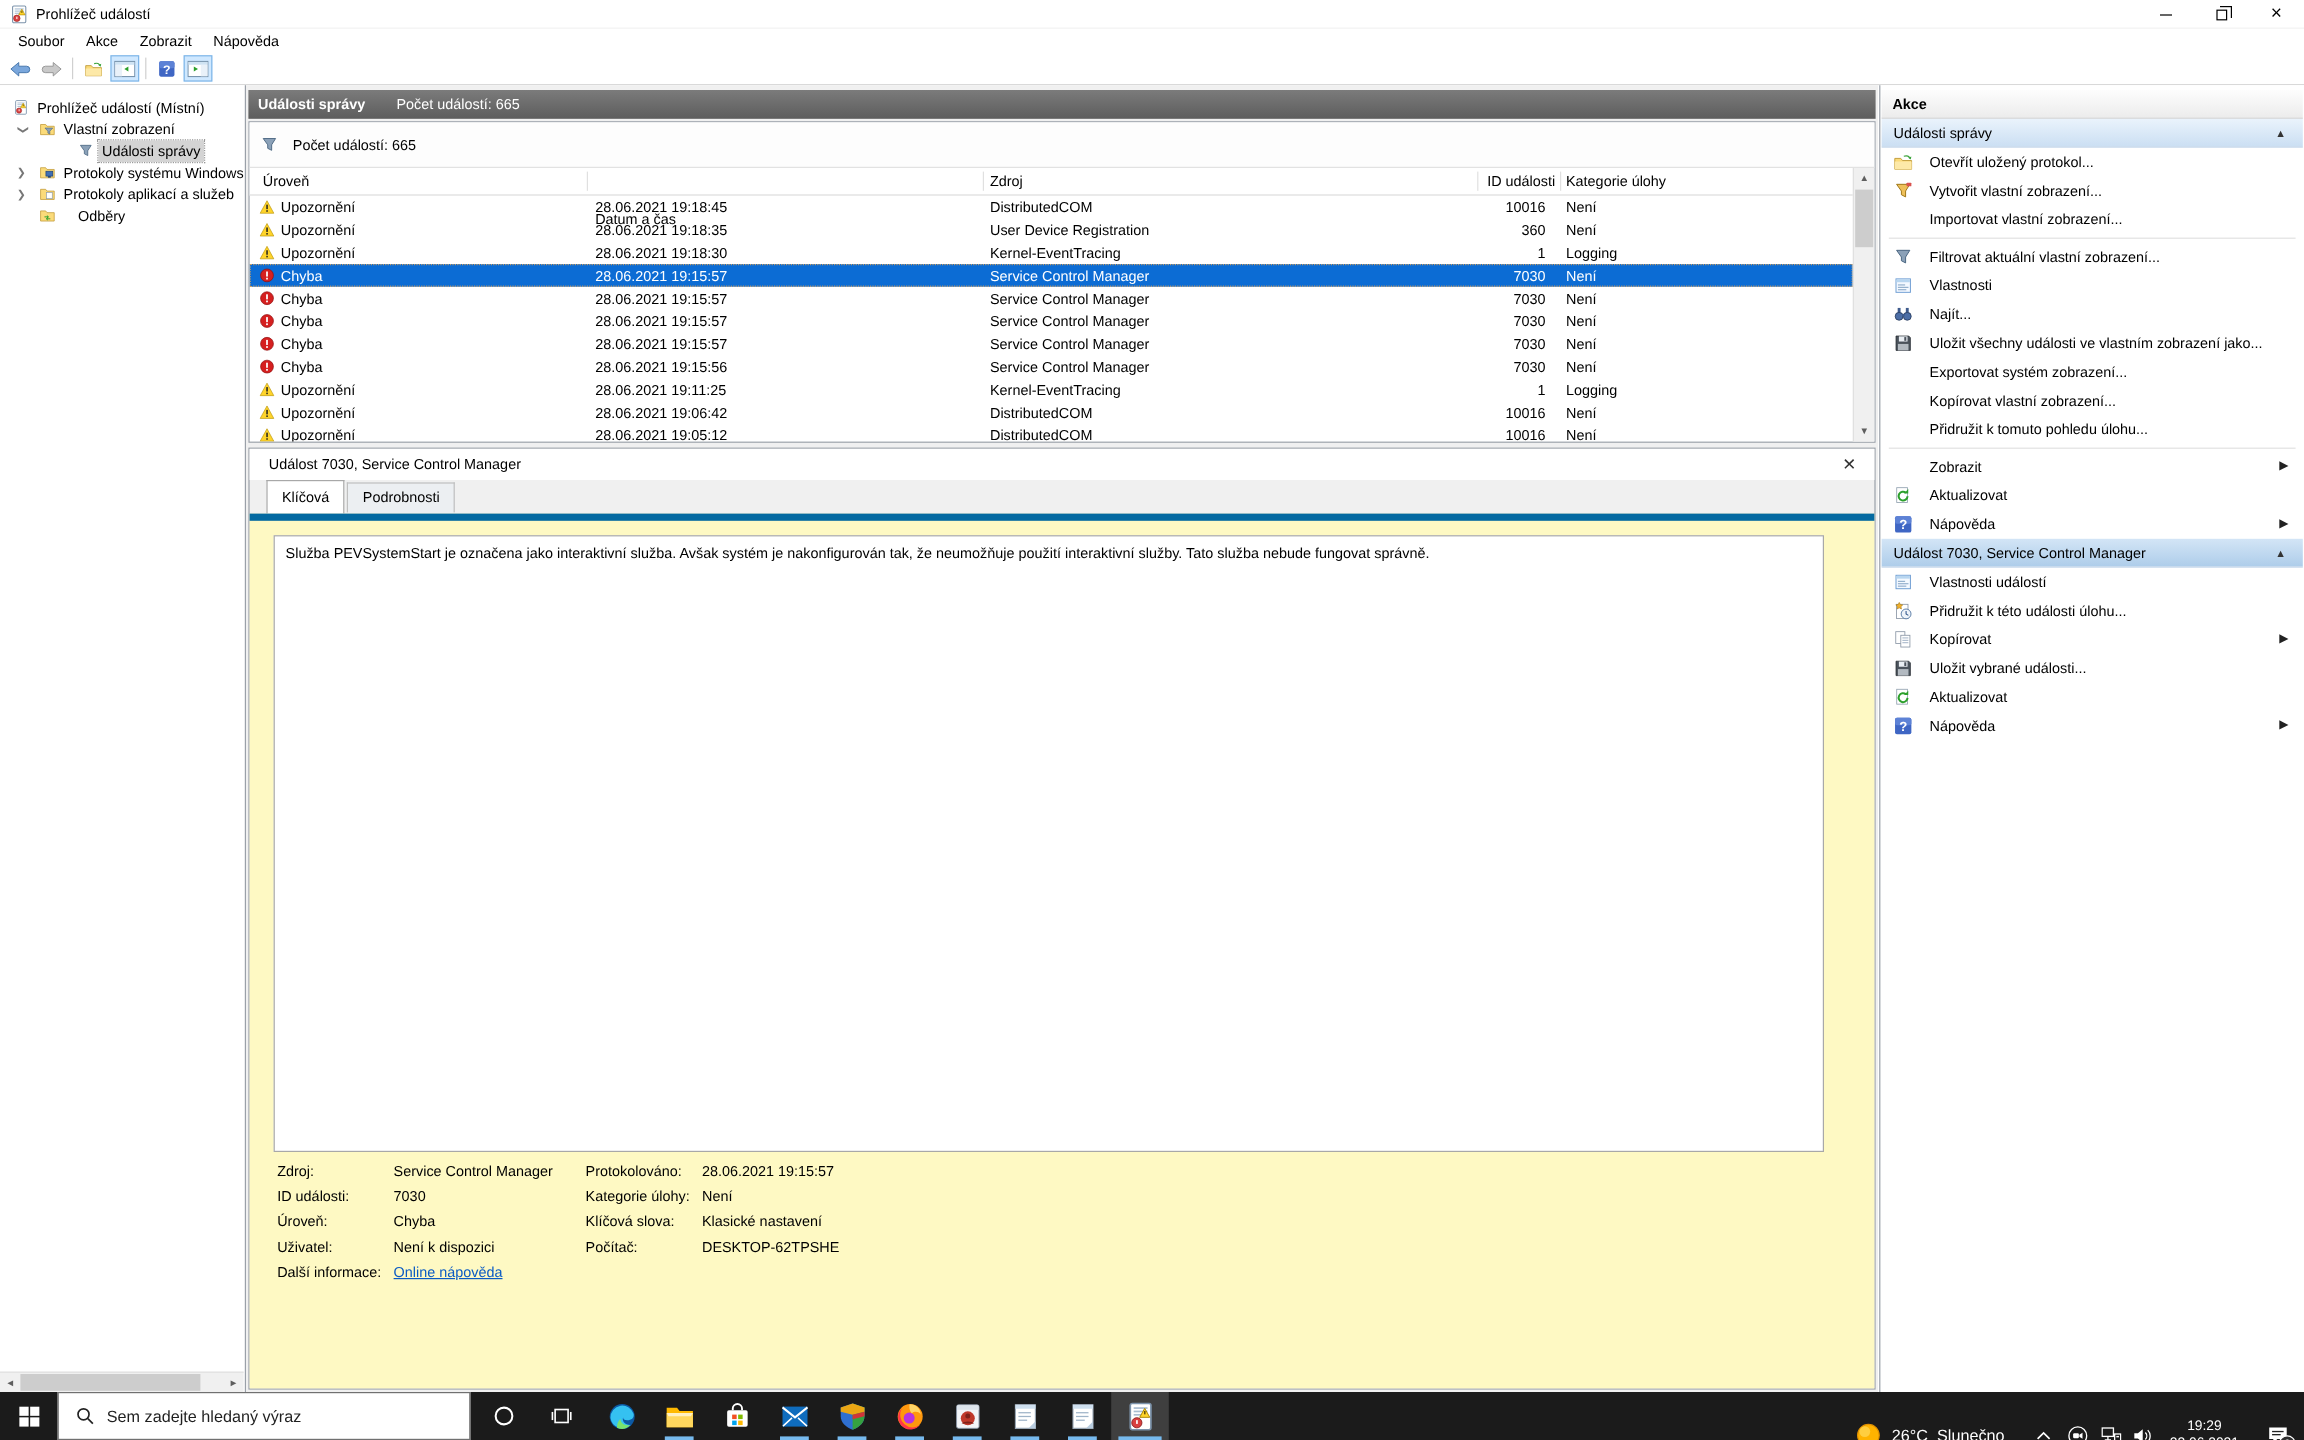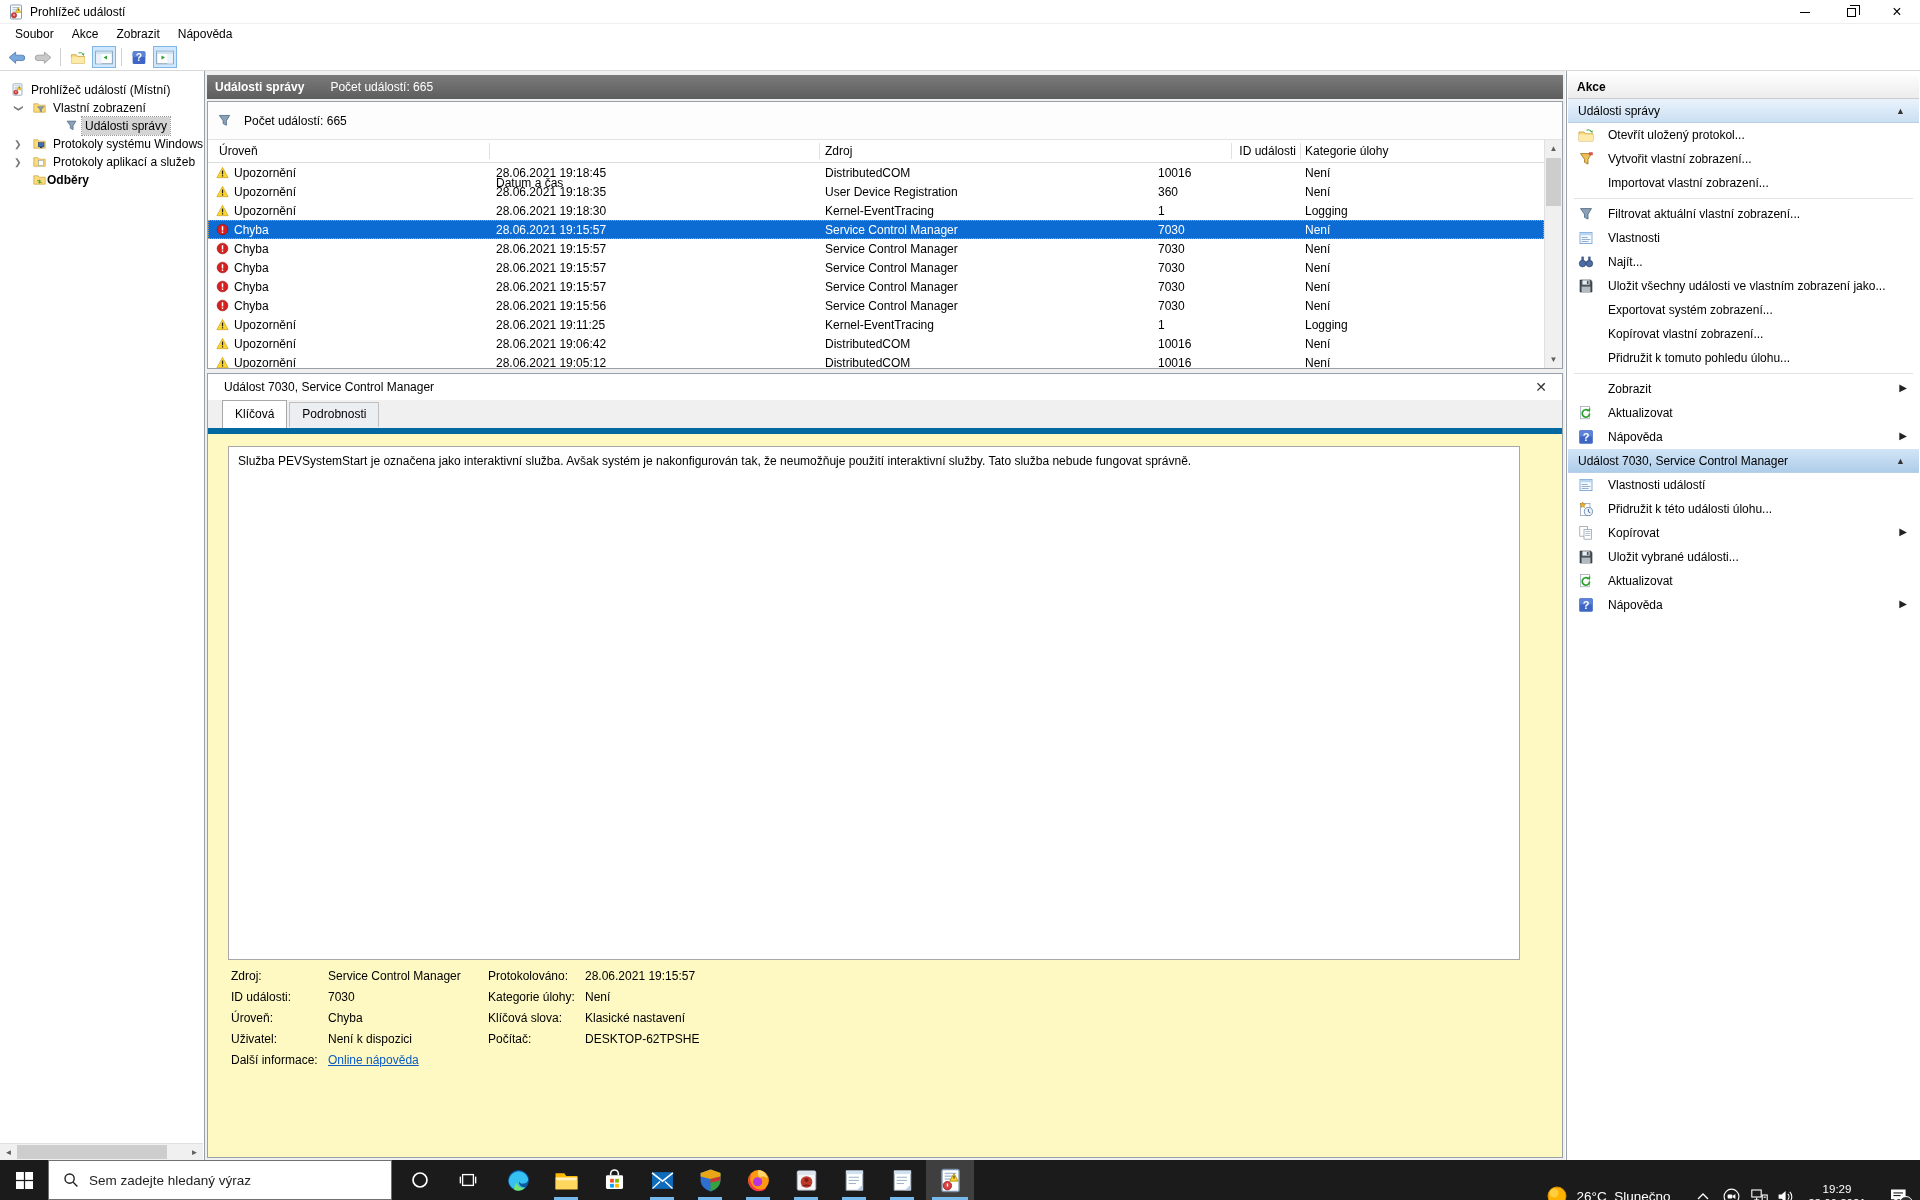--- a/index.html
+++ b/index.html
@@ -57,21 +57,21 @@
   .ch { position:absolute; top:4px; }
   .ch.c0 { left:11px; } .ch.c1 { left:288px;margin-top:32px; } .ch.c2 { left:617px; }
   .ch.c3 { left:950px; width:138px; text-align:right; } .ch.c4 { left:1097px; }
   .ch-div { position:absolute; top:3px; height:16px; width:1px; background:#e0e0e0; }
 
   .rows { position:absolute; left:0; right:18px; top:61px; bottom:0; overflow:hidden; }
   .row { position:absolute; left:0; right:0; height:19px; }
   .row .ic { position:absolute; left:8px; top:3px; width:13px; height:13px; }
   .row span { position:absolute; top:3px; white-space:nowrap; }
   .rc0 { left:26px; } .rc1 { left:288px; } .rc2 { left:617px; }
-  .rc3 { left:950px; width:130px; } .rc4 { left:1097px; }
+  .rc3 { left:950px; width:130px; text-align:right; } .rc4 { left:1097px; }
   .row.sel { background:#0c6cd4; color:#fff; outline:1px dotted #cfa061; outline-offset:-1px; }
 
   .vscroll { position:absolute; right:0; top:38px; bottom:0; width:18px; background:#f0f0f0; border-left:1px solid #e0e0e0; }
   .vs-ar { position:absolute; left:0; width:17px; height:17px; color:#5e5e5e; font-size:8px; text-align:center; line-height:17px; }
   .vs-ar.u { top:0; } .vs-ar.d { bottom:0; }
   .vs-thumb { position:absolute; left:1px; right:1px; top:18px; height:48px; background:#cdcdcd; }
 
   
   .details { position:absolute; left:2px; right:2px; top:302px; bottom:2px; background:#f0f0f0; border:1px solid #9aa0a8; }
   .d-header { position:absolute; left:0; right:0; top:0; height:26px; background:#fff; }
@@ -281,21 +281,21 @@
         <span class="lbl" style="left: 50px;">Protokoly aplikací a služeb</span>
       </div>
       <div class="tree-item">
         <span class="ic ti" style="left: 32px;">
           <svg viewBox="0 0 16 16">
             <path d="M1 3.4h5.2l1.4 1.8H15V13.8H1z" fill="#fbdb7a" stroke="#c29c3a" stroke-width=".8"></path>
             <path d="M5 9.5h4M9 9.5 7.5 8.2M9 9.5 7.5 10.8" stroke="#2ca02c" fill="none" stroke-width="1"></path>
             <path d="M11 11.5H7M7 11.5l1.5-1.3M7 11.5l1.5 1.3" stroke="#2ca02c" fill="none" stroke-width="1"></path>
           </svg>
         </span>
-        <span class="lbl" style="left: 44px; font-weight: bold;">Odběry</span>
+        <span class="lbl" style="left: 62px;">Odběry</span>
       </div>
     </div>
   <div class="hscroll">
     <div class="hs-ar l">◄</div>
     <div class="hs-thumb"></div>
     <div class="hs-ar r">►</div>
   </div>
 </div>
 
 <div class="center-panel">

